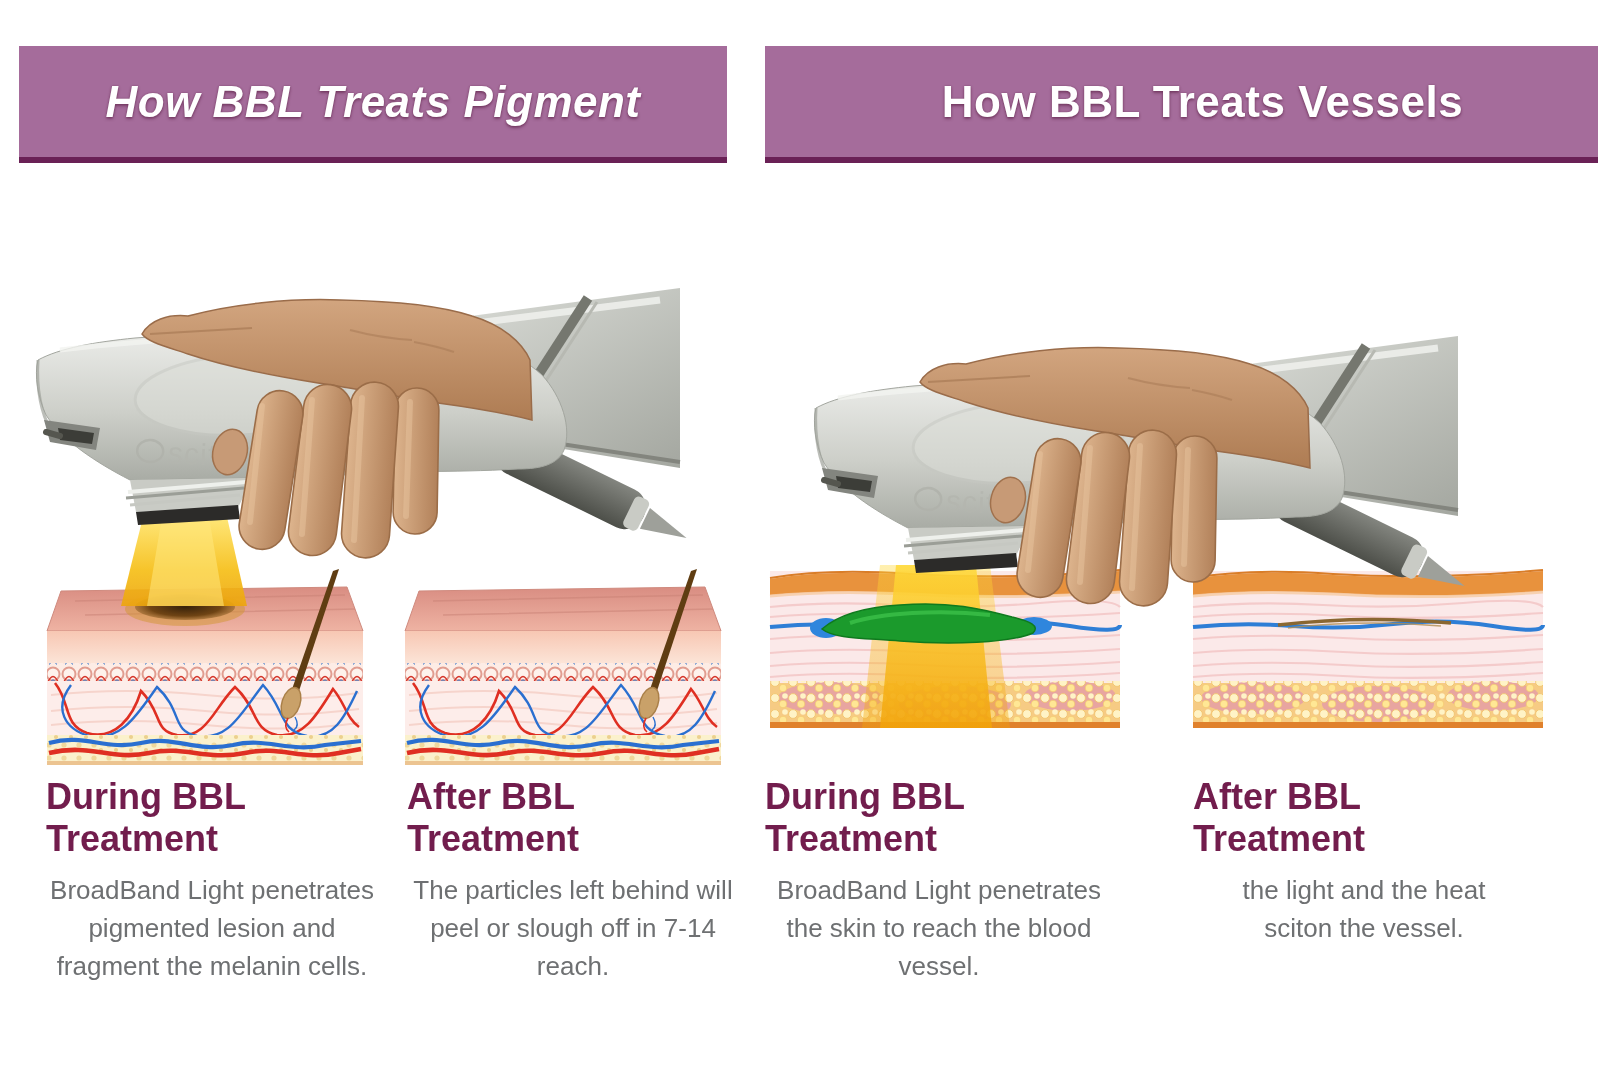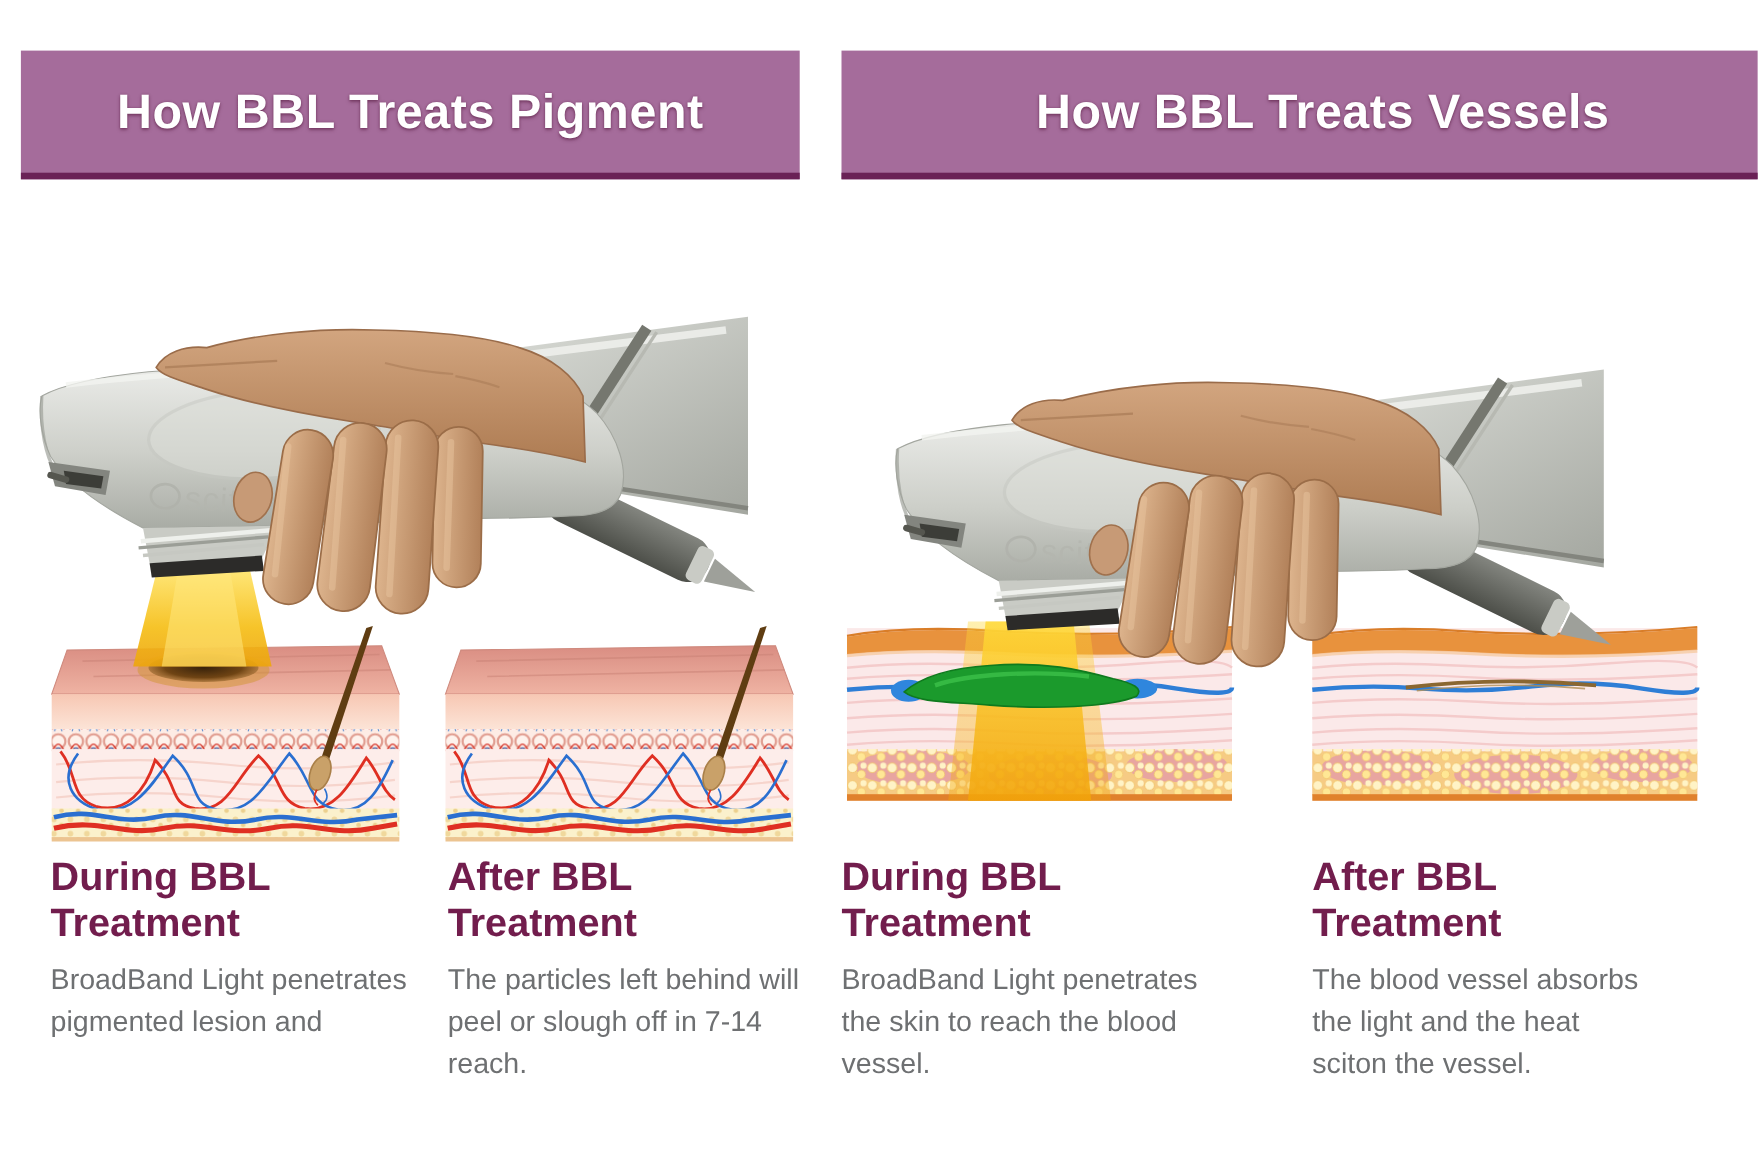--- a/index.html
+++ b/index.html
@@ -1,28 +1,28 @@
 <!DOCTYPE html>
 <html><head>
 <meta charset="utf-8">
 <style>
   html,body{margin:0;padding:0;background:#fff;}
   .page{position:relative;width:1598px;height:1066px;background:#ffffff;
         font-family:"Liberation Sans",sans-serif;overflow:hidden;}
   .bar{position:absolute;top:46px;height:111px;background:#a56c9b;
        border-bottom:6px solid #6a2156;display:flex;align-items:center;justify-content:center;}
-  .bar-left{left:19px;width:708px;}
+  .bar-left{left:19px;width:708px;font-style:italic;}
   .bar-right{left:765px;width:875px;}
   .bar .bar-title{color:#ffffff;font-size:44px;font-weight:bold;letter-spacing:.5px;
        text-shadow:0 2px 3px rgba(80,20,55,.5), 0 0 2px rgba(80,20,55,.4);}
   svg.art{position:absolute;left:0;top:0;width:1598px;height:1066px;pointer-events:none;}
   .caption{position:absolute;top:776px;}
   .caption h3{margin:0;font-size:36px;font-weight:bold;color:#721d4d;}
   .caption .body{margin-top:11px;font-size:26px;line-height:38px;color:#6e7072;}
-  .caption .line{display:block;}
+  .caption .line{display:block;text-align:center;}
   .c1{left:46px;width:332px;}
   .c2{left:407px;width:332px;}
   .c3{left:765px;width:348px;}
   .c4{left:1193px;width:342px;}
 </style>
 </head>
 <body>
 
 <div class="page">
 
@@ -233,20 +233,21 @@
     <g>
       <use href="#handpiece" transform="translate(778,48)"></use>
     </g>
   </svg>
 
   <div class="caption c1">
     <h3>During BBL Treatment</h3>
     <div class="body">
       <span class="line">BroadBand Light penetrates</span>
       <span class="line">pigmented lesion and</span>
+      <span class="line">fragment the melanin cells.</span>
     </div>
   </div>
 
   <div class="caption c2">
     <h3>After BBL Treatment</h3>
     <div class="body">
       <span class="line">The particles left behind will</span>
       <span class="line">peel or slough off in 7-14</span>
       <span class="line">reach.</span>
     </div>
@@ -257,19 +258,18 @@
     <div class="body">
       <span class="line">BroadBand Light penetrates</span>
       <span class="line">the skin to reach the blood</span>
       <span class="line">vessel.</span>
     </div>
   </div>
 
   <div class="caption c4">
     <h3>After BBL Treatment</h3>
     <div class="body">
-      <span class="line">The blood vessel absorbs</span>
       <span class="line">the light and the heat</span>
       <span class="line">sciton the vessel.</span>
     </div>
   </div>
 
 </div>
 
 </body></html>

